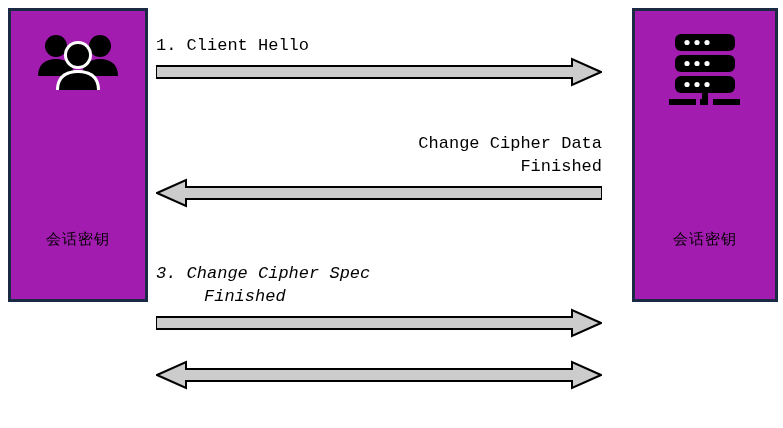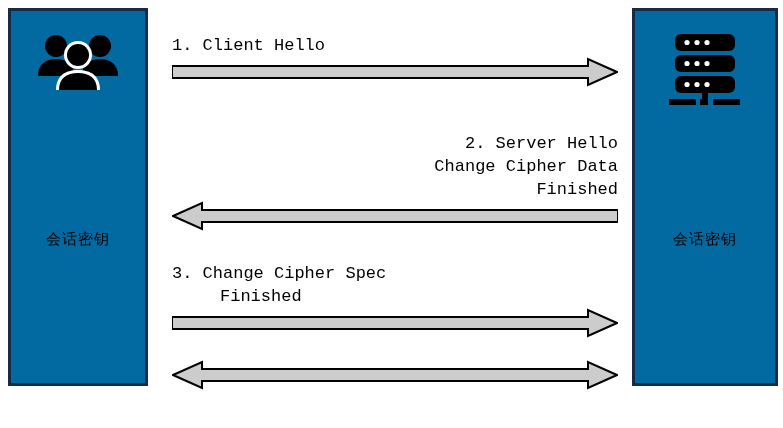--- a/index.html
+++ b/index.html
@@ -13,24 +13,24 @@
     height: 428px;
     background: #ffffff;
     font-family: "Liberation Mono", "DejaVu Sans Mono", monospace;
     overflow: hidden;
   }
 
   
   .endpoint-box {
     position: absolute;
     top: 8px;
-    height: 378px;
+    height: 294px;
     box-sizing: border-box;
     border: 3px solid #1b2a44;
-    background: #0369a1;
+    background: #a21caf;
   }
   #client-box { left: 8px;  width: 140px; }
   #server-box { left: 632px; width: 146px; }
 
   .endpoint-icon {
     position: absolute;
     top: 22px;
     left: 0;
     right: 0;
     display: flex;
@@ -46,21 +46,21 @@
     text-align: center;
     font-family: "DejaVu Sans", "Liberation Sans", sans-serif;
     font-size: 15px;
     color: #000000;
     letter-spacing: 1px;
   }
 
   
   .message {
     position: absolute;
-    left: 172px;
+    left: 156px;
     width: 446px;
   }
   .message-text {
     color: #000000;
     font-size: 17px;
     line-height: 23px;
     white-space: pre;
   }
   .align-left   { text-align: left; }
   .align-right  { text-align: right; }
@@ -68,21 +68,21 @@
 
   .arrow-wrap {
     position: relative;
     width: 446px;
     height: 30px;
   }
   .arrow-svg { display: block; }
 
   #msg1 { top: 34px; }
   #msg2 { top: 132px; }
-  #msg3 { top: 262px; }
+  #msg3 { top: 262px; font-style: italic; }
   #msg4 { top: 360px; }
 
   .indent-1 { padding-left: 48px; }
 </style>
 </head>
 <body>
 
 <div id="canvas">
 
   <div id="client-box" class="endpoint-box">
@@ -134,21 +134,20 @@
   <div id="msg1" class="message">
     <div class="message-text align-left">1. Client Hello</div>
     <div class="arrow-wrap">
       <svg class="arrow-svg" width="446" height="30" viewBox="0 0 446 30">
         <polygon points="0,9 416,9 416,2 445,15 416,28 416,21 0,21" fill="#cccccc" stroke="#000000" stroke-width="2" stroke-linejoin="miter"></polygon>
       </svg>
     </div>
   </div>
 
   <div id="msg2" class="message">
-    <div class="message-text align-right">2. Server Hello</div>
     <div class="message-text align-right">Change Cipher Data</div>
     <div class="message-text align-right">Finished</div>
     <div class="arrow-wrap">
       <svg class="arrow-svg" width="446" height="30" viewBox="0 0 446 30">
         <polygon points="446,9 30,9 30,2 1,15 30,28 30,21 446,21" fill="#cccccc" stroke="#000000" stroke-width="2" stroke-linejoin="miter"></polygon>
       </svg>
     </div>
   </div>
 
   <div id="msg3" class="message">

